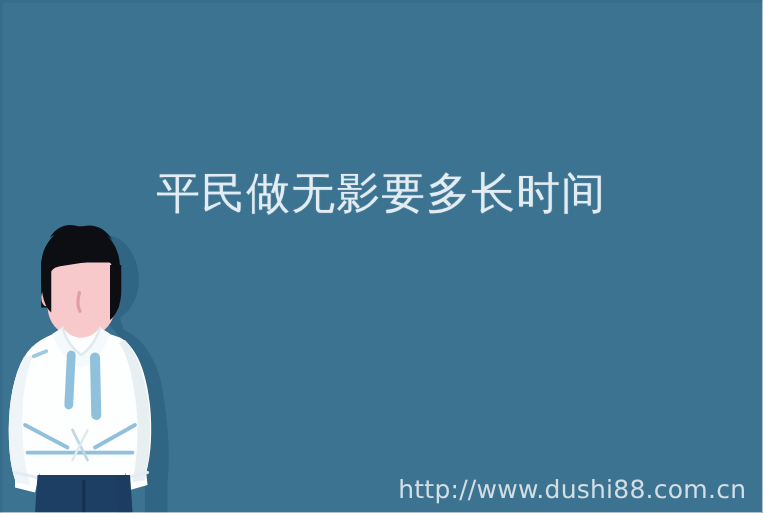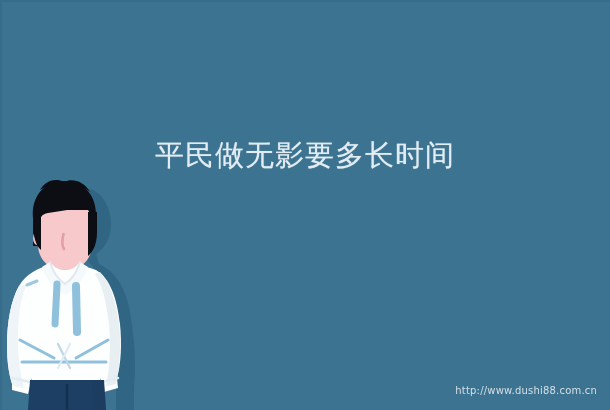--- a/index.html
+++ b/index.html
@@ -29,37 +29,37 @@
   }
 
   
   #headline {
     position: absolute;
     left: 0;
     top: 136px;
     width: 610px;
     text-align: center;
     color: #e2ecf2;
-    font-size: 29px;
+    font-size: 35px;
     line-height: 38px;
     letter-spacing: 1px;
     font-weight: 400;
     white-space: nowrap;
     text-shadow: 0 0 1px rgba(226,236,242,0.55);
     z-index: 20;
   }
 
   
   #watermark {
     position: absolute;
     right: 13px;
     bottom: 10px;
     color: #dfe7ec;
     opacity: 0.92;
-    font-size: 10px;
+    font-size: 20px;
     line-height: 18px;
     letter-spacing: 0.2px;
     white-space: nowrap;
     z-index: 25;
   }
 
   
   #figure {
     position: absolute;
     left: 0;

